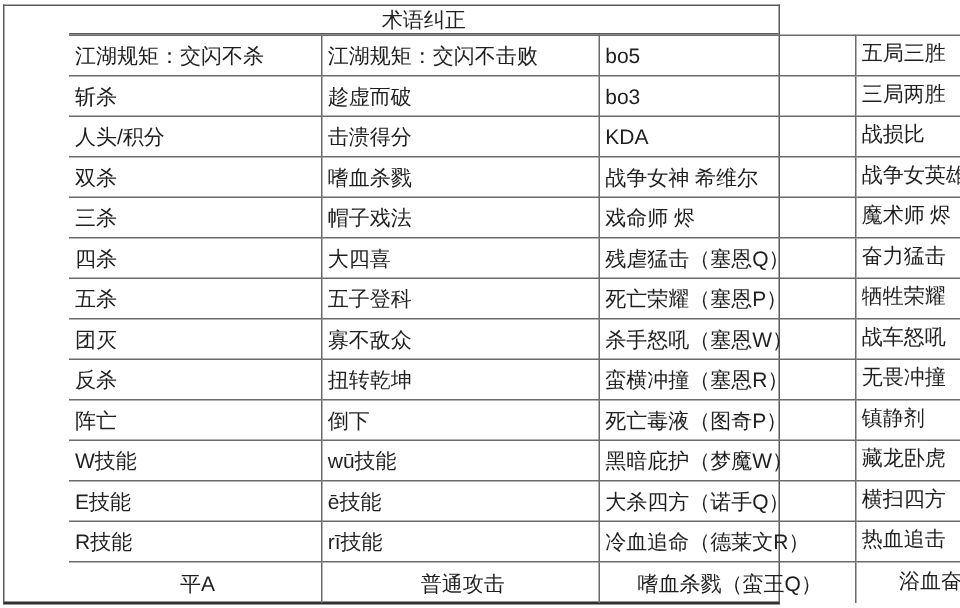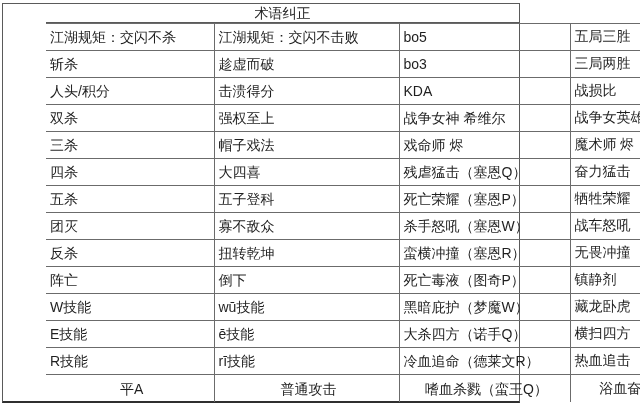--- a/index.html
+++ b/index.html
@@ -81,21 +81,21 @@
           <td>三局两胜</td>
         </tr>
         <tr>
           <td>人头/积分</td>
           <td>击溃得分</td>
           <td>KDA</td>
           <td>战损比</td>
         </tr>
         <tr>
           <td>双杀</td>
-          <td>强权至上</td>
+          <td>嗜血杀戮</td>
           <td>战争女神 希维尔</td>
           <td>战争女英雄</td>
         </tr>
         <tr>
           <td>三杀</td>
           <td>帽子戏法</td>
           <td>戏命师 烬</td>
           <td>魔术师 烬</td>
         </tr>
         <tr>

